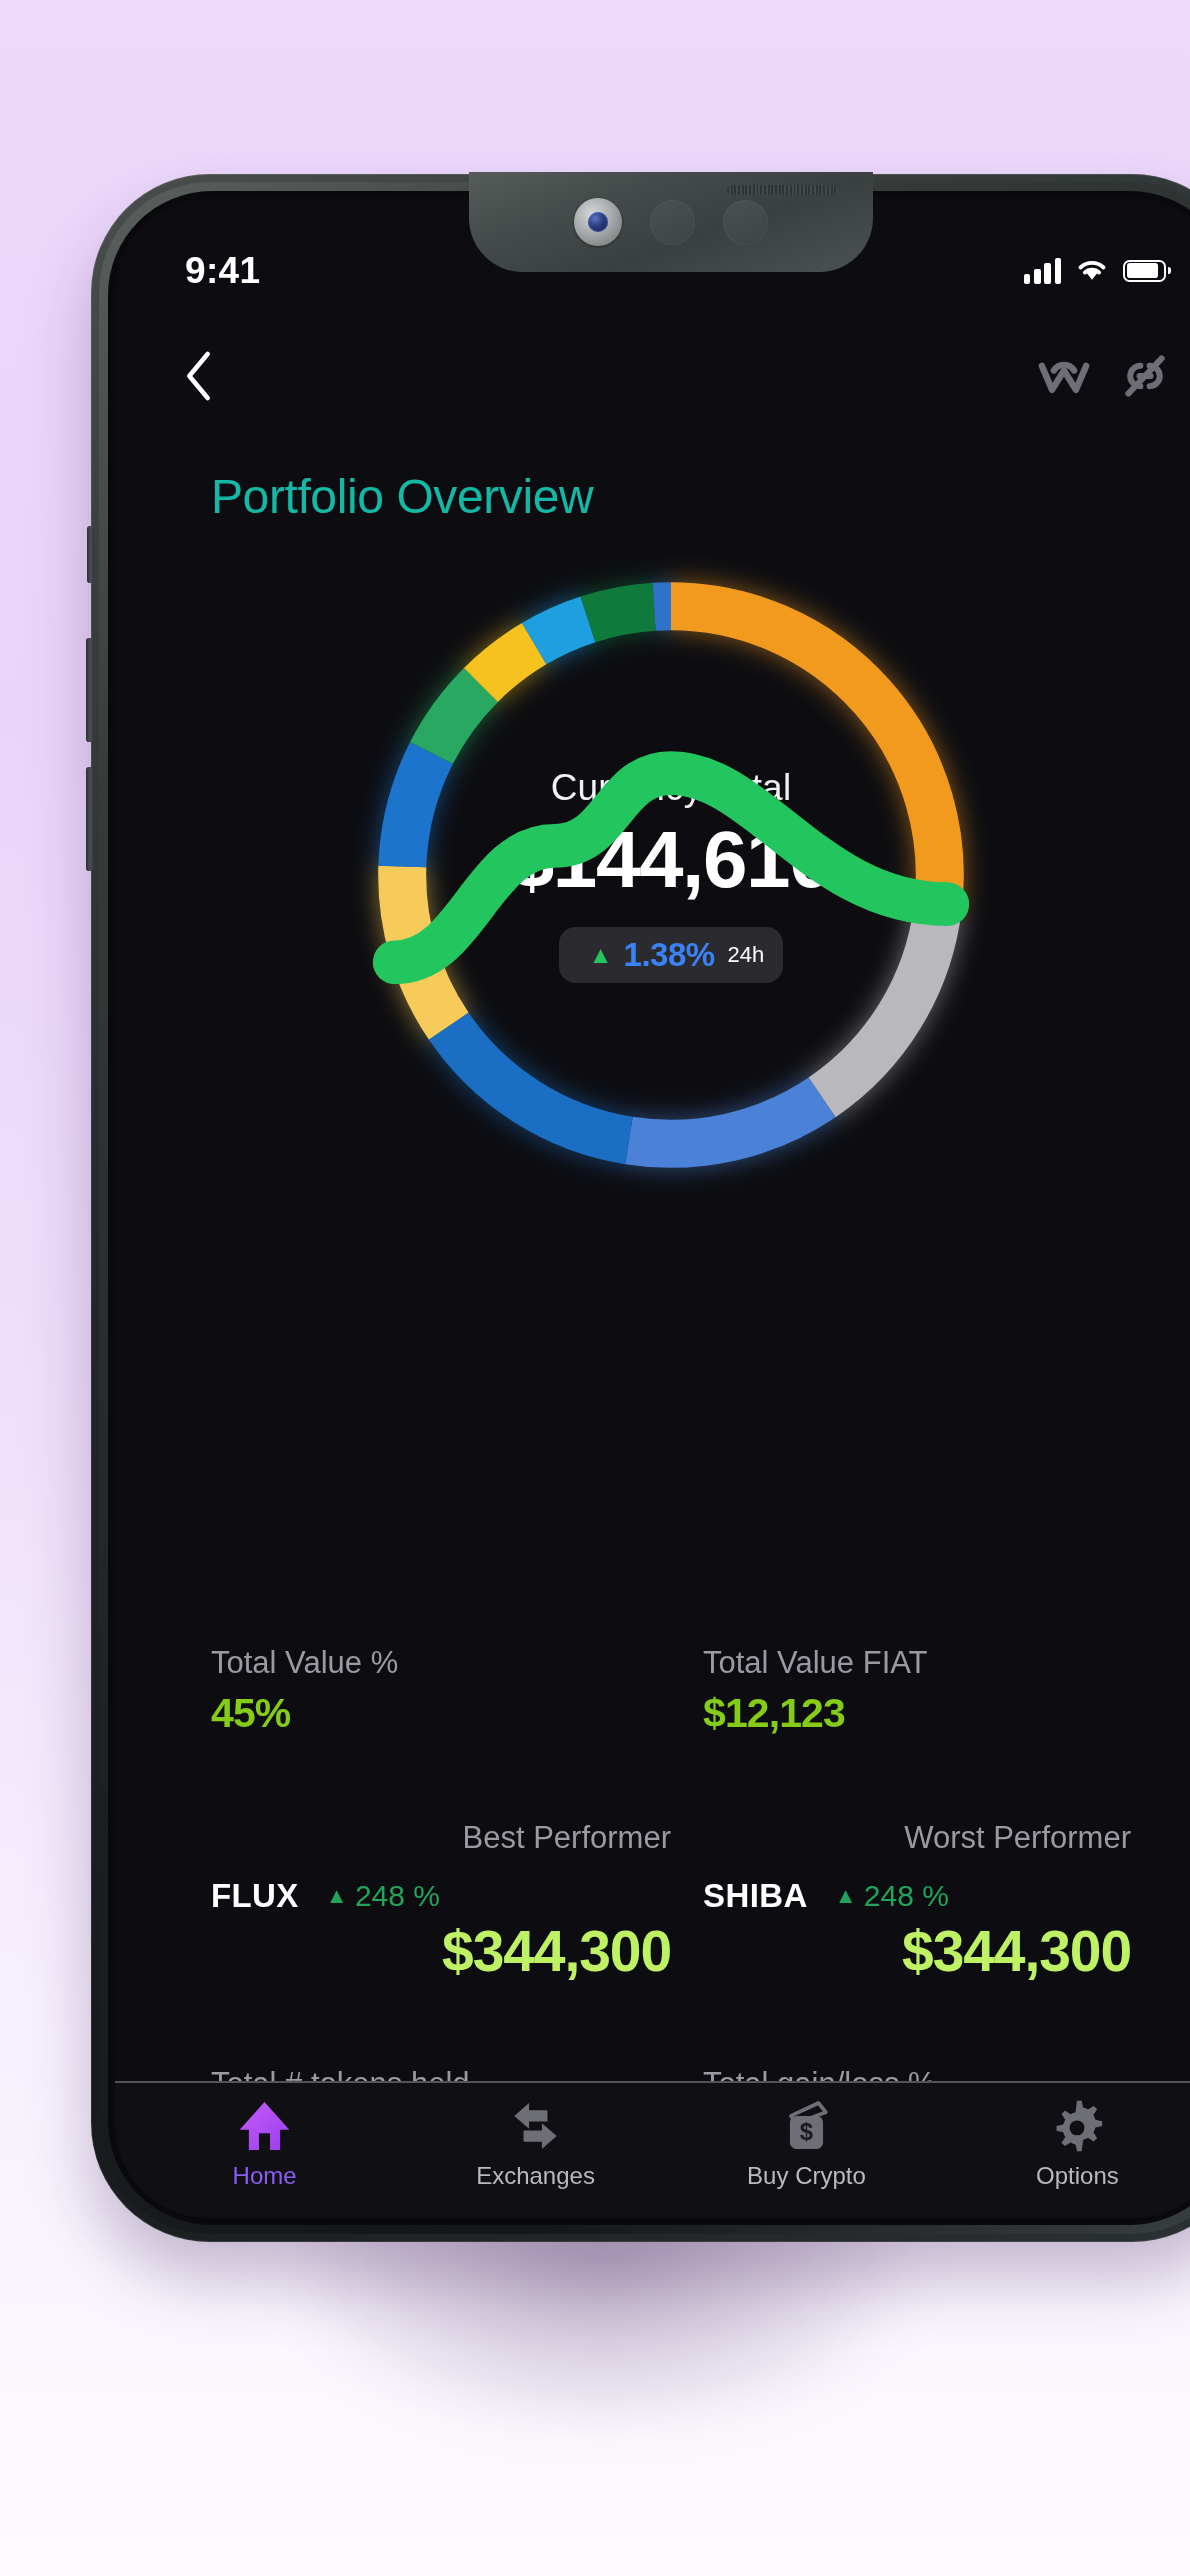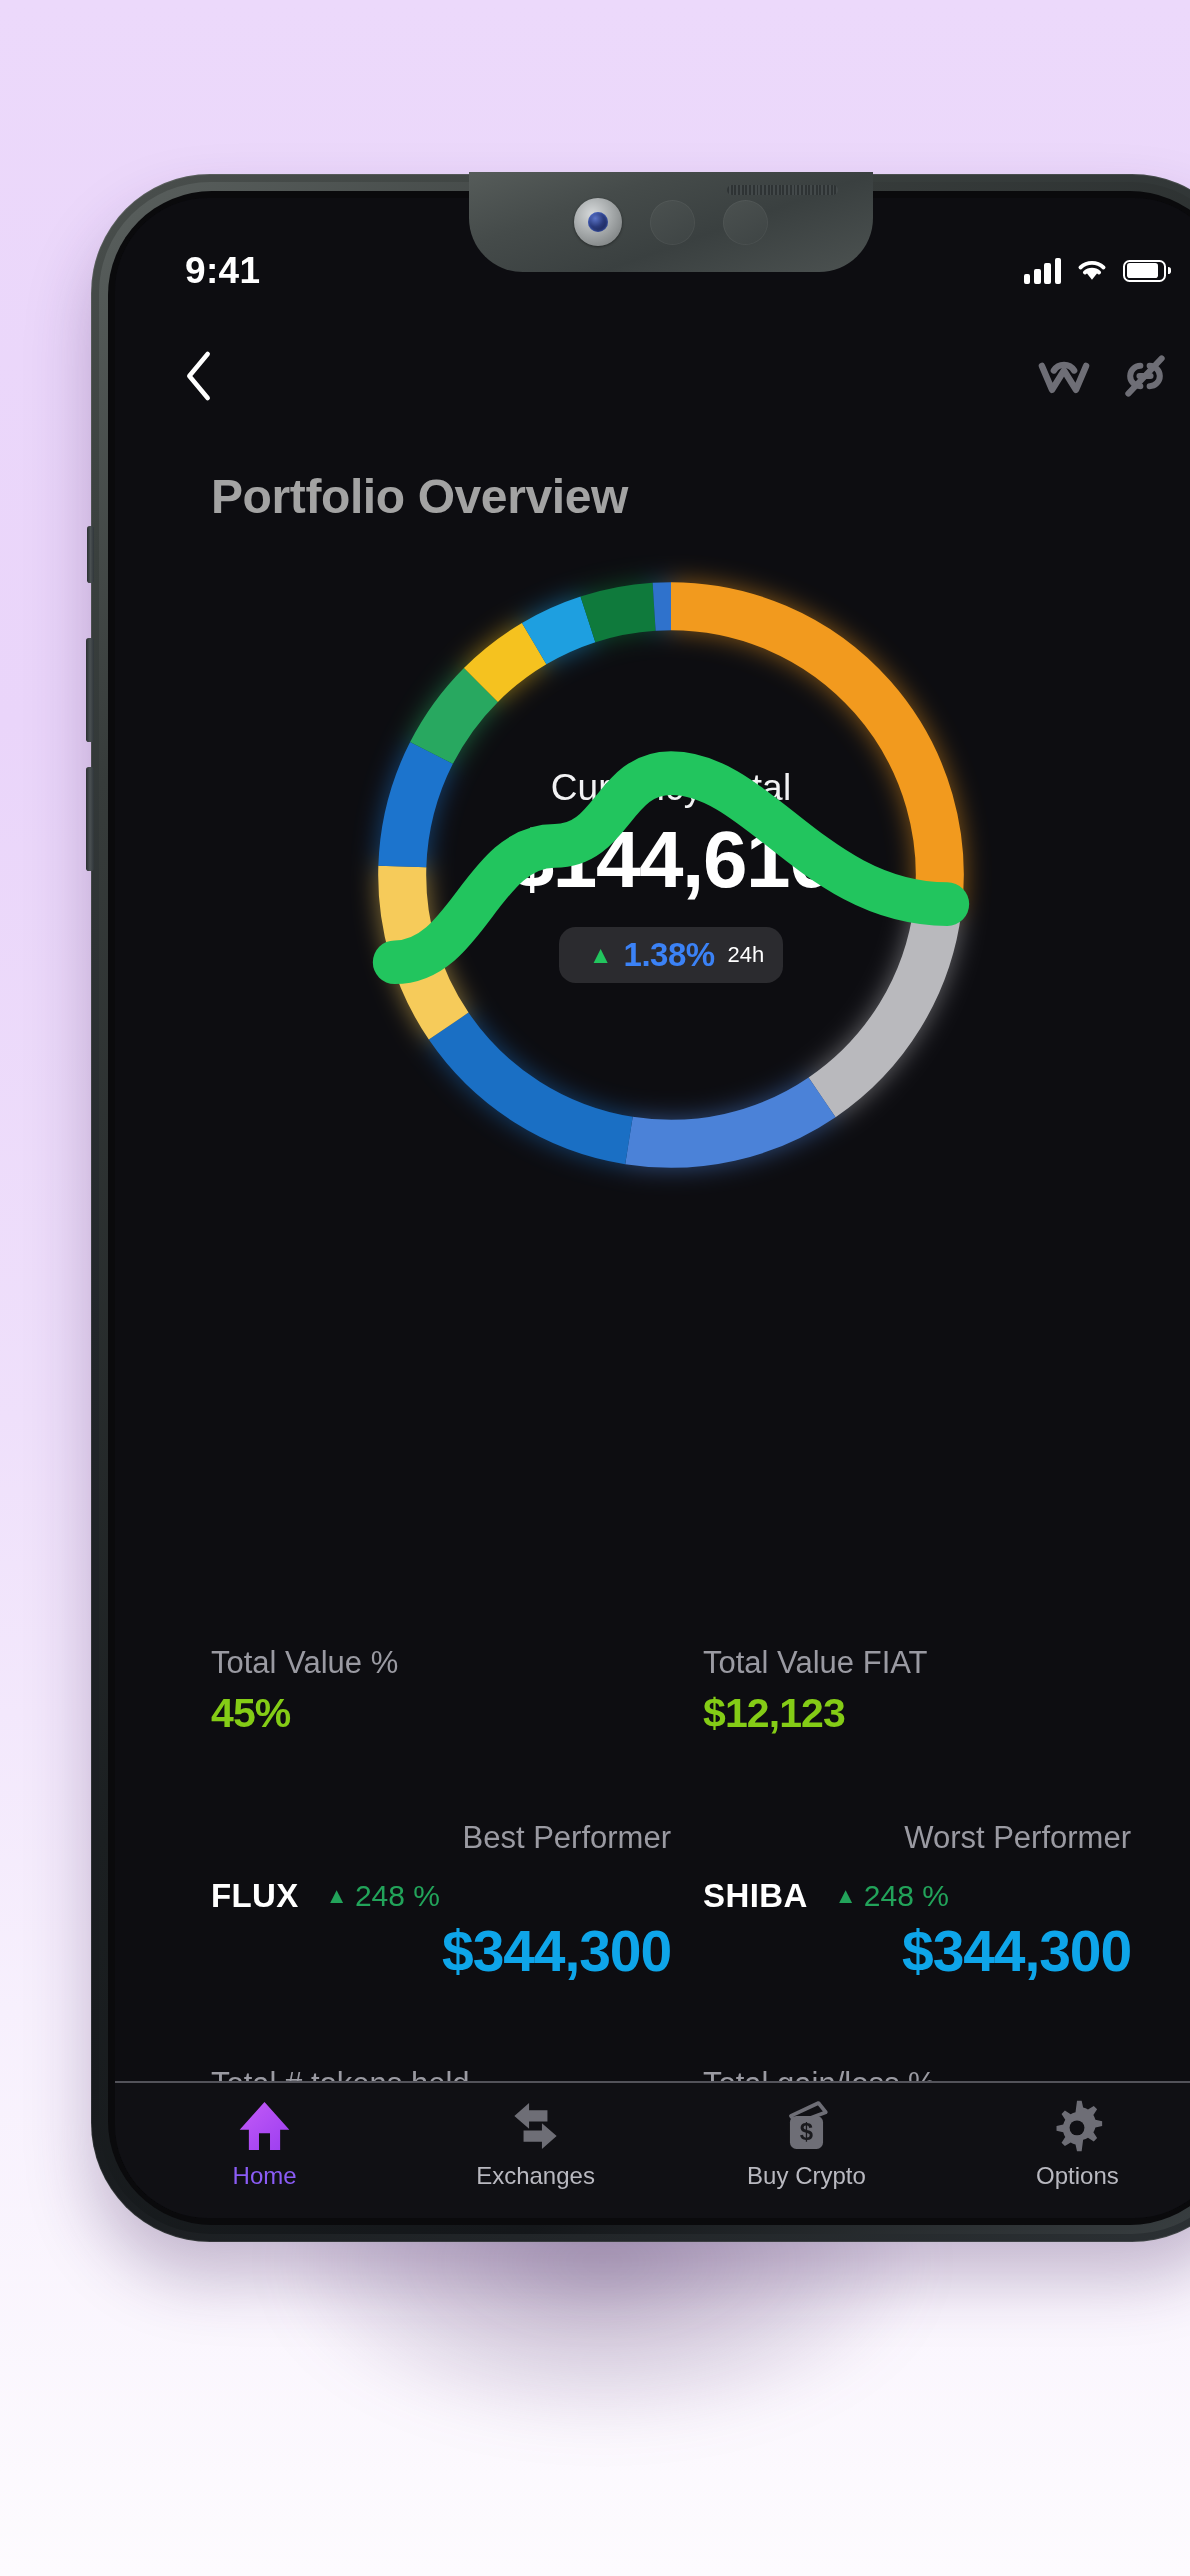--- a/index.html
+++ b/index.html
@@ -130,21 +130,21 @@
     position: absolute; top: 117px; left: 0; right: 0; height: 121px;
     display: flex; align-items: center; justify-content: space-between;
     padding: 0 54px 0 54px;
   }
   .back-btn { width: 59px; height: 59px; display:flex; align-items:center; justify-content:center; }
   .topbar-actions { display:flex; align-items:center; gap: 24px; }
   .icon-btn { width: 57px; height: 57px; display:flex; align-items:center; justify-content:center; }
 
   .page-title {
     position: absolute; top: 271px; left: 96px;
-    font-size: 48px; font-weight: 700; color: #a3a3a3; letter-spacing: -0.4px;
+    font-size: 48px; font-weight: 400; color: #14b8a6; letter-spacing: -0.4px;
   }
 
   
   .donut-wrap {
     position: absolute; top: 334px; left: 0; right: 0;
     height: 686px;
     display: flex; align-items: center; justify-content: center;
   }
   .donut { position: relative; width: 640px; height: 640px; }
   .donut svg { position:absolute; inset:0; width:100%; height:100%; }
@@ -175,21 +175,21 @@
   .stat-col.right { padding-left: 32px; }
   .stat-label { font-size: 31px; color: #9a9aa2; font-weight: 400; }
   .stat-value { font-size: 41px; color: #84cc16; font-weight: 700; letter-spacing: -0.9px; margin-top: 9.3px; }
 
   .perf { margin-top: 83px; text-align: right; }
   .perf-label { font-size: 31px; color: #9a9aa2; }
   .perf-ticker-row { display: flex; align-items: center; gap: 27px; margin-top: 20.4px; }
   .perf-ticker { font-size: 33px; color: #ffffff; font-weight: 700; letter-spacing: 0.4px; }
   .perf-delta { display:flex; align-items:center; gap: 7.4px; color:#22a35a; font-size: 30px; font-weight: 500; }
   .perf-delta .tri { font-size: 22px; }
-  .perf-value { font-size: 57px; color: #0ea5e9; font-weight: 700; letter-spacing: -1.1px; margin-top: 3.7px; }
+  .perf-value { font-size: 57px; color: #bef264; font-weight: 700; letter-spacing: -1.1px; margin-top: 3.7px; }
 
   .bottom-labels { margin-top: 80px; }
   .bl { font-size: 31px; color: #9a9aa2; line-height: 1.28; }
 
   
   .home-indicator-top {
     position: absolute; bottom: 135px; left: 0; right: 0; height: 1.9px;
     background: #53535a;
   }
   .scroll-caret {

